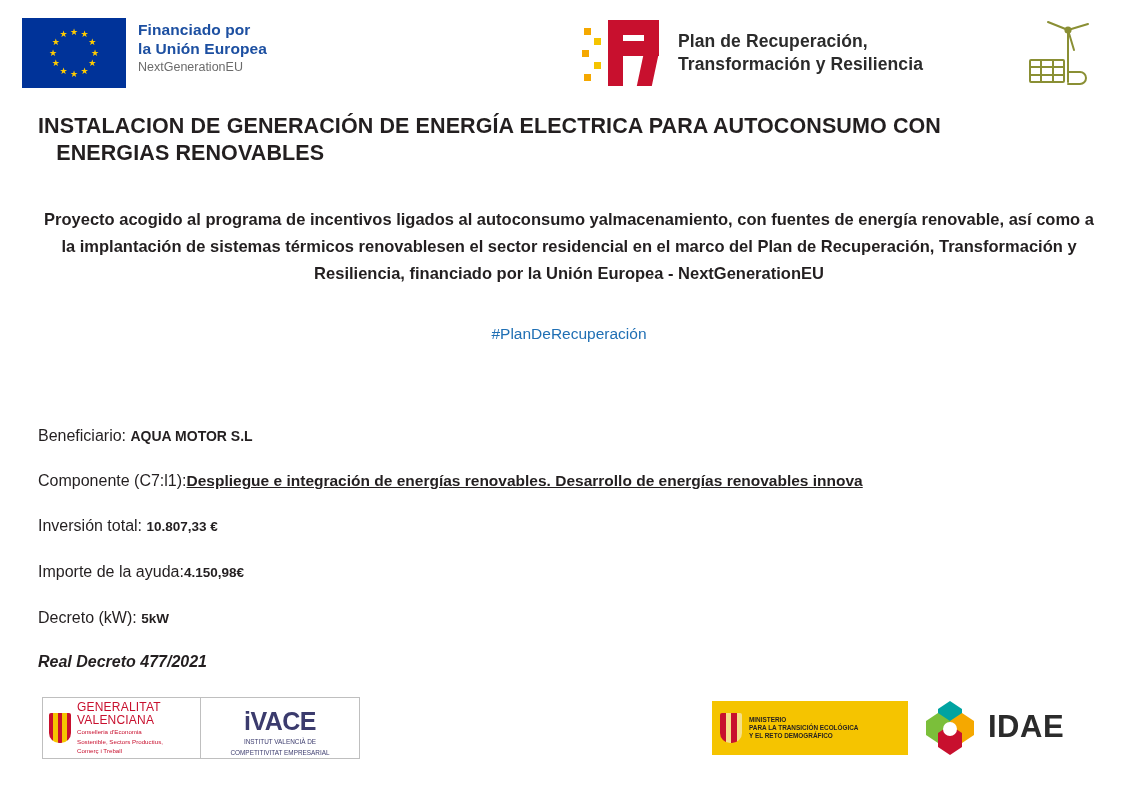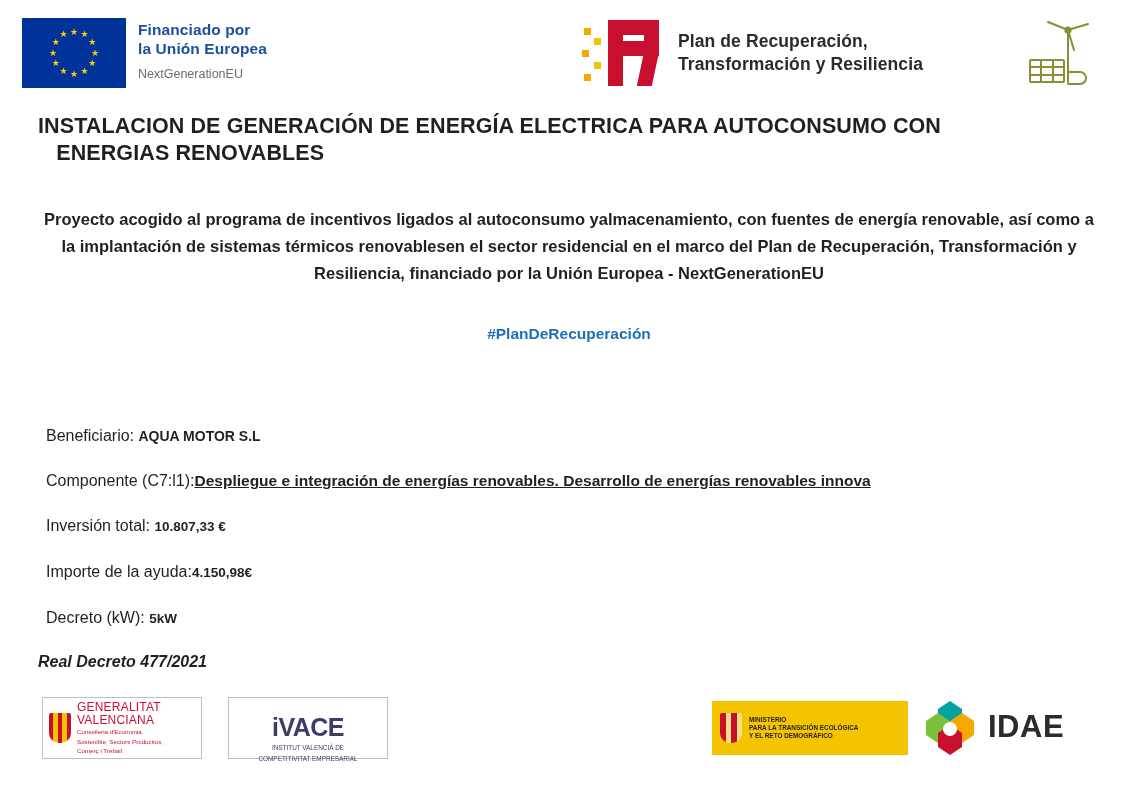--- a/index.html
+++ b/index.html
@@ -54,21 +54,21 @@
     color: #1c4fa1;
     font-weight: bold;
     font-size: 15.5px;
     line-height: 19px;
     letter-spacing: .1px;
   }
   .eu-text .l3 {
     color: #6b6b6b;
     font-size: 12.5px;
     line-height: 18px;
-    margin-top: 7px;
+    margin-top: 0;
   }
 
   
   .prtr-block {
     position: absolute;
     left: 578px; top: 6px;
     display: flex;
     align-items: center;
     gap: 14px;
   }
@@ -152,36 +152,35 @@
     line-height: 27px;
     color: #231f20;
   }
 
   .hashtag {
     position: absolute;
     left: 38px; top: 325px;
     width: 1062px;
     text-align: center;
     font-size: 15.5px;
-    font-weight: bold;
+    font-weight: normal;
     color: #1f6fb4;
   }
 
   
   .fields {
     position: absolute;
     left: 38px; top: 425px;
     width: 1100px;
   }
   .field-row {
     font-size: 16px;
     line-height: 22px;
     margin-bottom: 23px;
     white-space: nowrap;
-    margin-left: 8px;
   }
   .field-label { color: #231f20; }
   .field-value {
     font-size: 13.5px;
     font-weight: bold;
     color: #231f20;
   }
   .field-value.bigger { font-size: 14px; }
   .field-value.inline-bold {
     font-size: 15.5px;
@@ -228,26 +227,26 @@
     letter-spacing: .2px;
   }
   .gva-txt .t2 {
     color: #c8102e;
     font-size: 6.2px;
     line-height: 7.4px;
     margin-top: 2px;
   }
   .ivace-box {
     position: absolute;
-    left: 228px; top: 0;
+    left: 200px; top: 0;
     width: 160px; height: 62px;
     border: 1px solid #bfbfbf;
     background: #fff;
     text-align: center;
-    padding-top: 16px;
+    padding-top: 10px;
   }
   .ivace-logo {
     font-size: 25px;
     font-weight: bold;
     color: #3b3b6d;
     line-height: 27px;
     letter-spacing: -.5px;
   }
   .ivace-sub {
     font-size: 6.4px;

